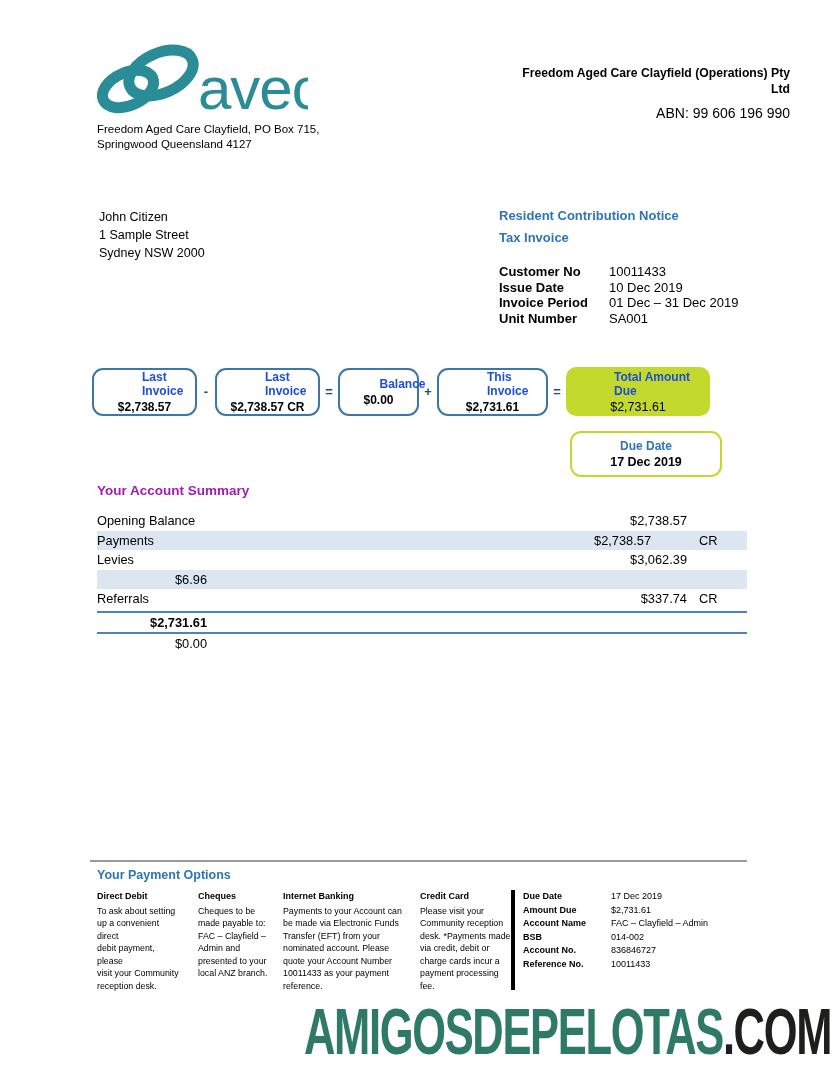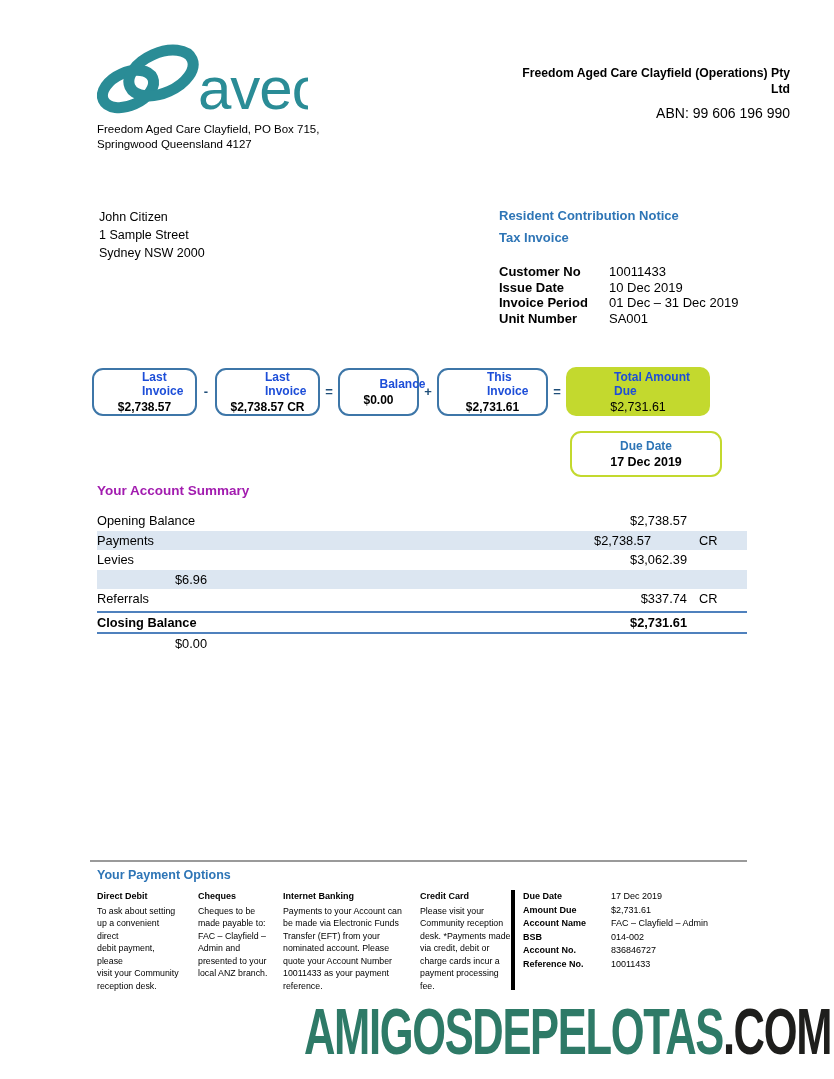--- a/index.html
+++ b/index.html
@@ -192,21 +192,20 @@
     <div class="sum-row shaded">
       <span class="val">$6.96</span>
       <span class="sfx"></span>
     </div>
     <div class="sum-row">
       <span class="lbl">Referrals</span>
       <span class="val">$337.74</span>
       <span class="sfx">CR</span>
     </div>
     <div class="sum-row closing">
-      <span class="lbl">Closing Balance</span>
       <span class="val">$2,731.61</span>
       <span class="sfx"></span>
     </div>
     <div class="sum-row">
       <span class="val">$0.00</span>
       <span class="sfx"></span>
     </div>
   </div>
 
   <div class="payment">

